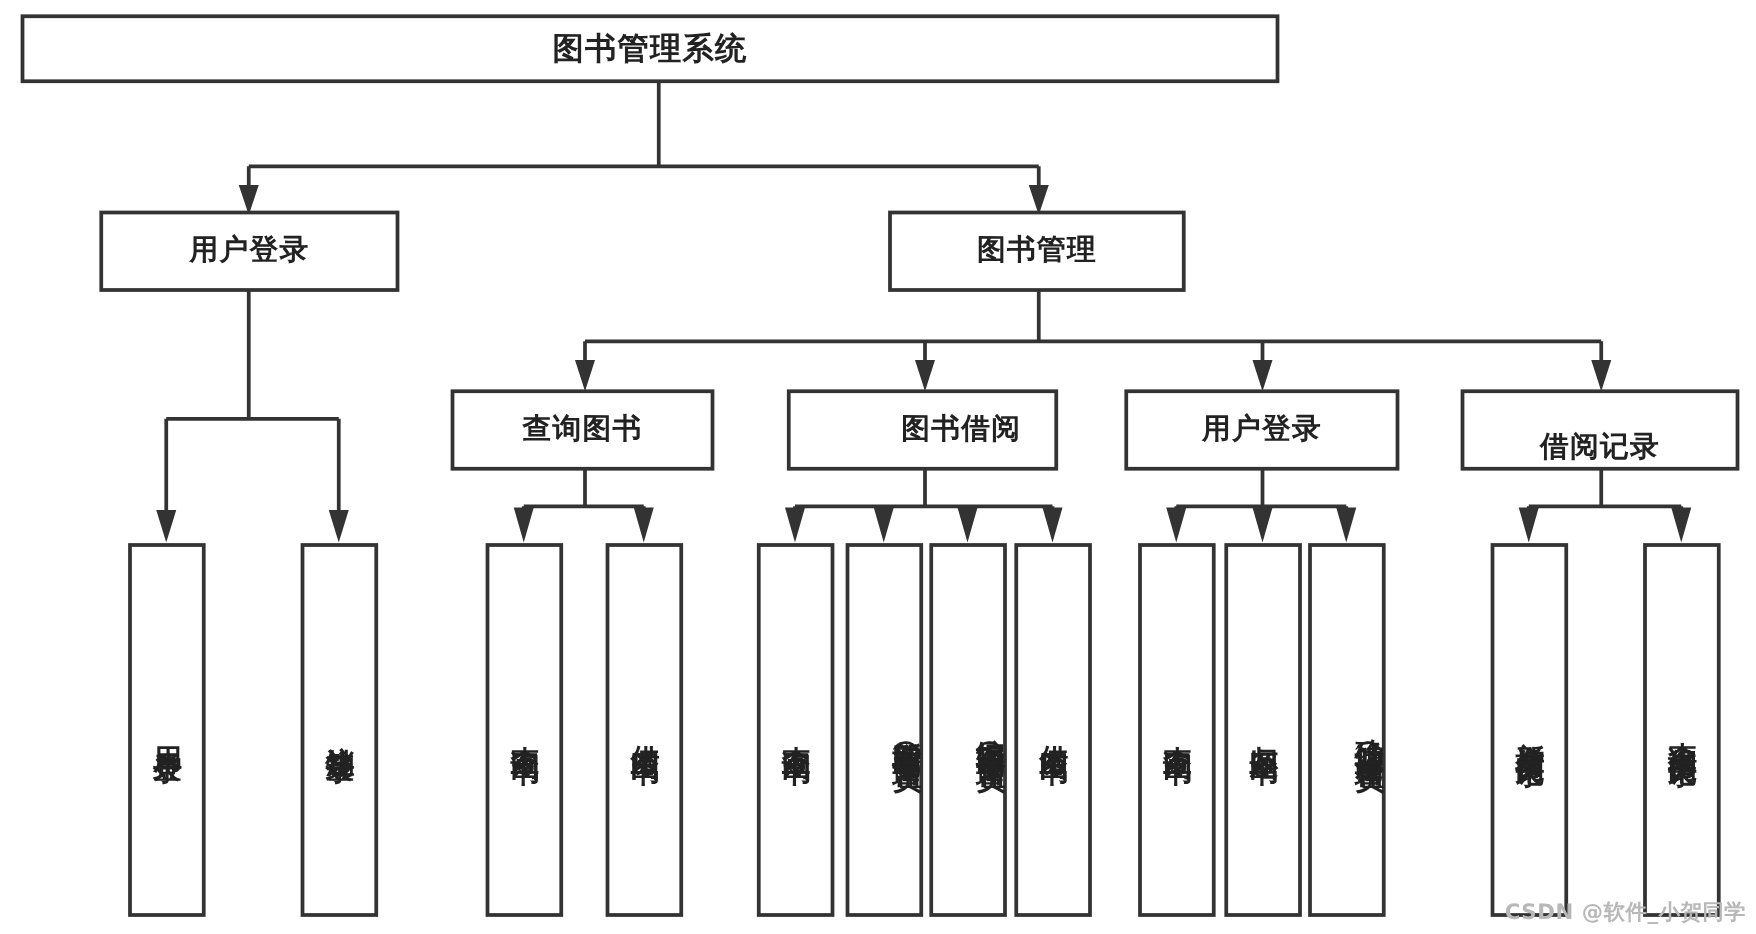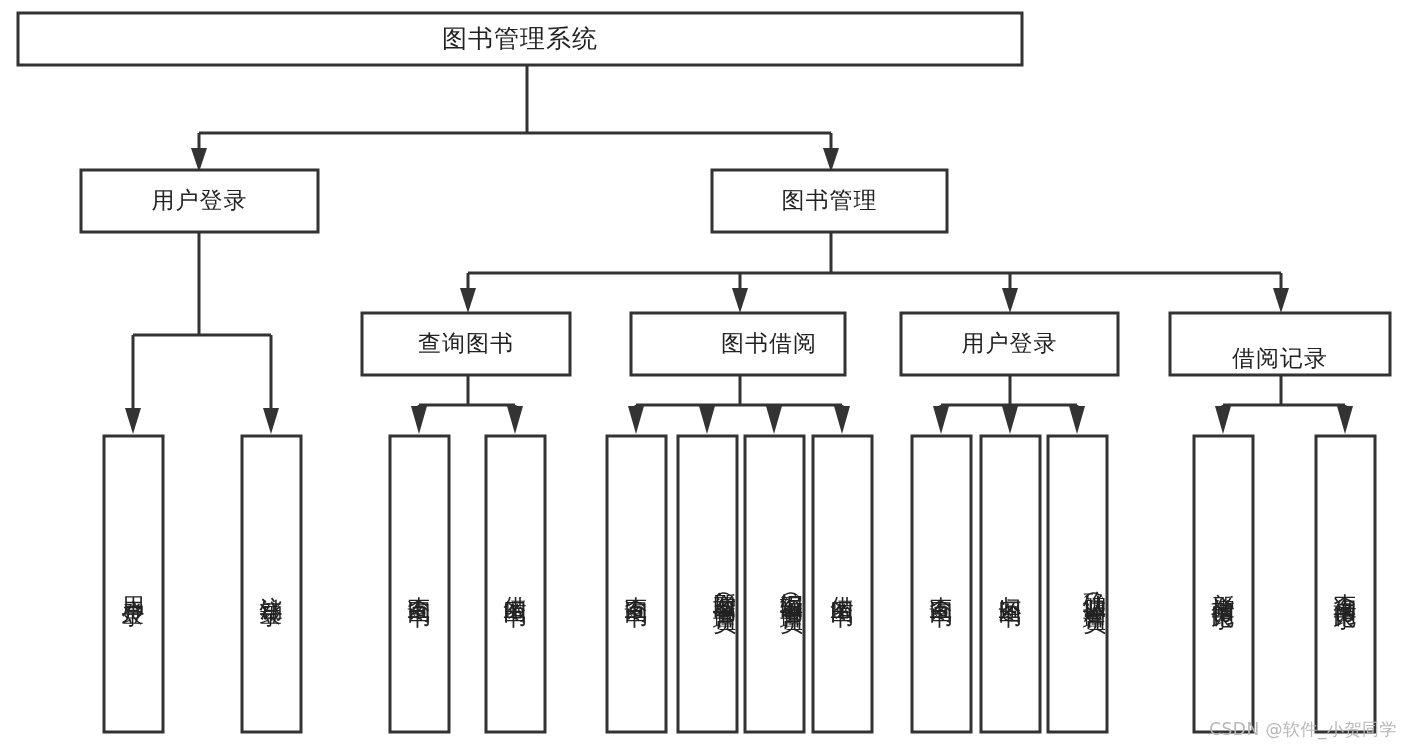--- a/index.html
+++ b/index.html
@@ -9,20 +9,21 @@
   }
   body {
     font-family: "DejaVu Sans", "Liberation Sans", sans-serif;
   }
   #diagram-root {
     position: relative;
     width: 1405px;
     height: 747px;
     background: #ffffff;
     overflow: hidden;
+    font-weight: bold;
   }
   svg#flow {
     position: absolute;
     left: 0;
     top: 0;
     width: 1405px;
     height: 747px;
   }
   .node-box {
     fill: #ffffff;

